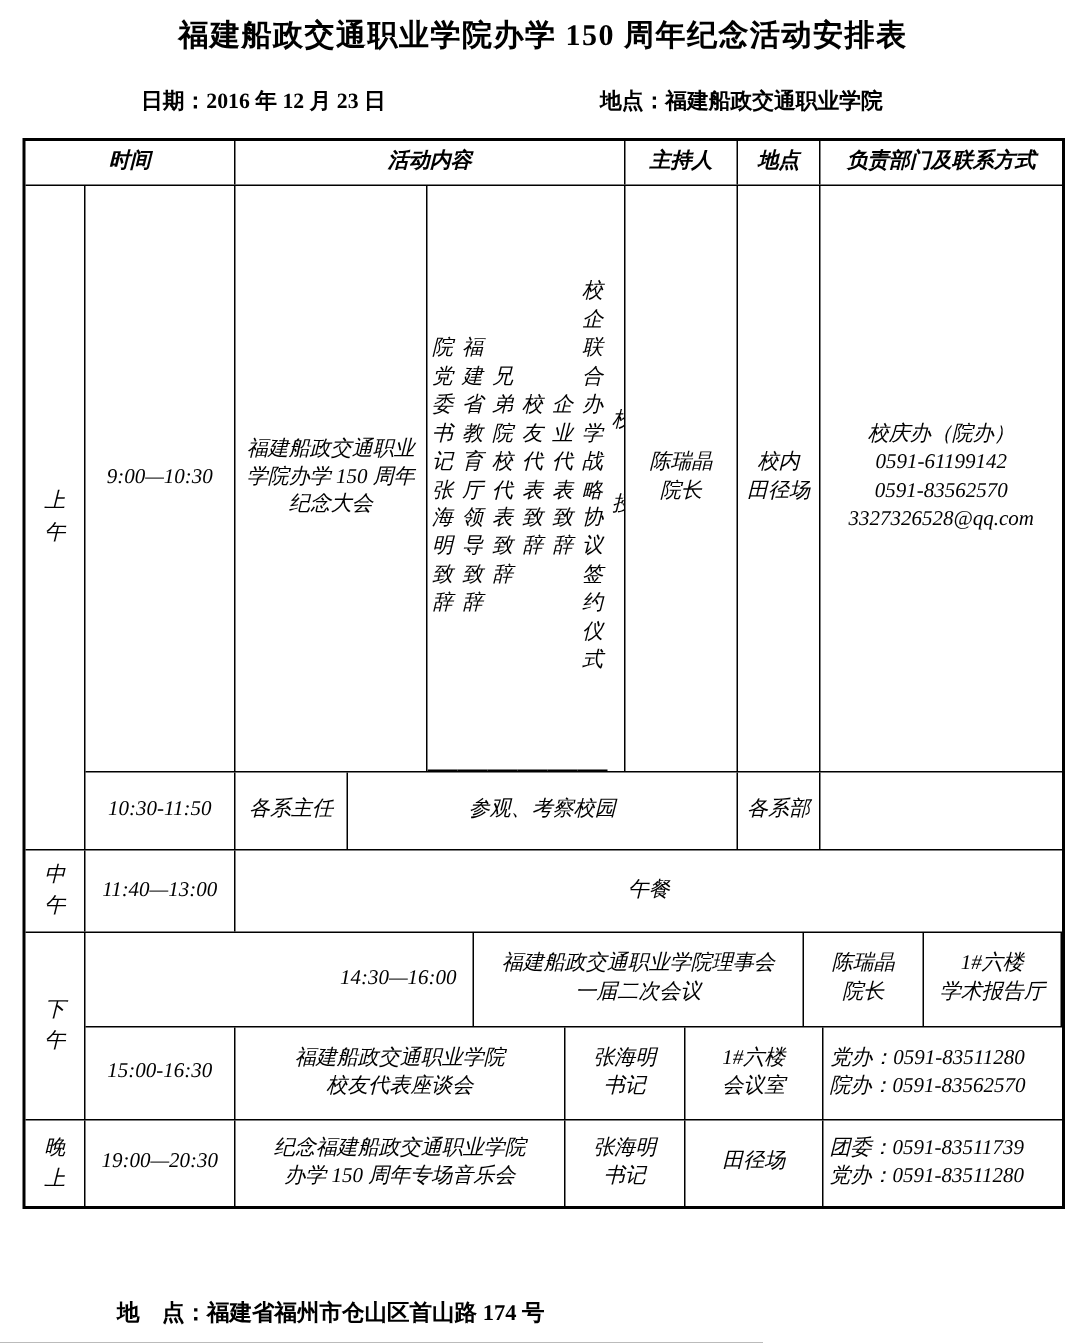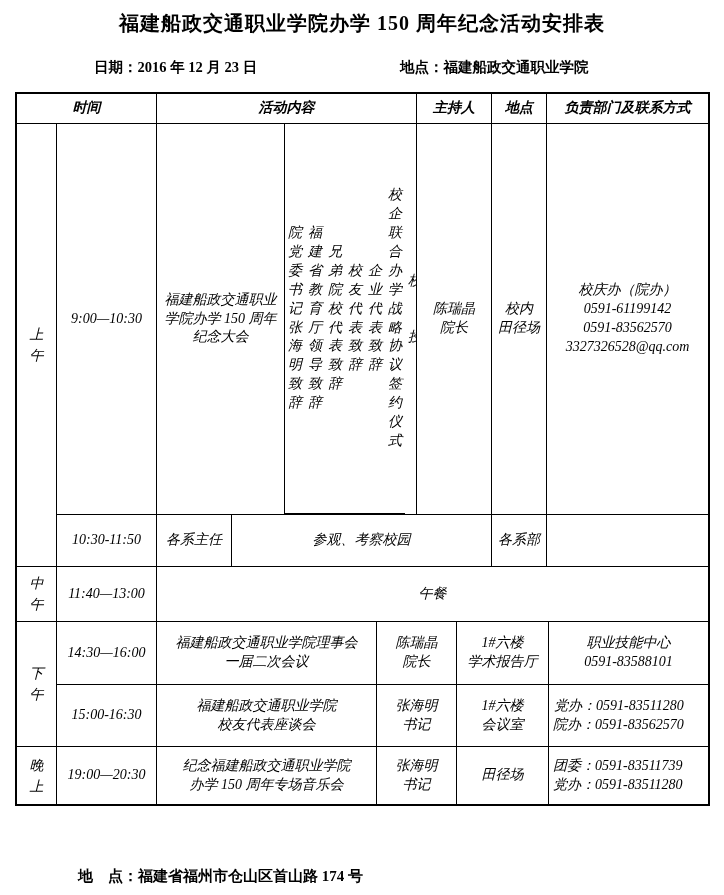--- a/index.html
+++ b/index.html
@@ -23,21 +23,21 @@
     font-size:14px; line-height:1.35;font-style:italic;
   }
   .trow { display:flex; flex-direction:row; }
   .bb { border-bottom:1px solid #000; }
   .cell {
     display:flex; align-items:center; justify-content:center;
     text-align:center; white-space:pre-line; overflow:hidden;
     border-right:1px solid #000; padding:1px 2px;
   }
   .cell.last { border-right:none; }
-  .cell.left { justify-content:flex-start; text-align:right; padding-left:4px; }
+  .cell.left { justify-content:flex-start; text-align:center; padding-left:4px; }
   .hdr .cell { font-weight:bold; }
   .vcol { display:flex; flex-direction:column; }
   .vtext { display:inline-block; width:1.05em; line-height:1.5; text-align:center; }
 
   
   .w-period { width:40px; flex:0 0 40px; }
   .w-time   { width:100px; flex:0 0 100px; }
   .w-act-l  { width:128px; flex:0 0 128px; }
   .w-act-r  { width:132px; flex:0 0 132px; padding:0; }
   .w-act    { width:260px; flex:0 0 260px; }
@@ -141,22 +141,20 @@
       </div>
       <div class="vcol" style="flex:1 1 auto;">
         <div class="trow bb" style="height:63px;justify-content:flex-end;">
           <div class="cell w-time">14:30—16:00</div>
           <div class="cell w-act2">福建船政交通职业学院理事会
 一届二次会议</div>
           <div class="cell w-host2">陈瑞晶
 院长</div>
           <div class="cell w-loc2">1#六楼
 学术报告厅</div>
-          <div class="cell w-rest last">职业技能中心
-0591-83588101</div>
         </div>
         <div class="trow" style="flex:1 1 auto;">
           <div class="cell w-time">15:00-16:30</div>
           <div class="cell w-act2">福建船政交通职业学院
 校友代表座谈会</div>
           <div class="cell w-host2">张海明
 书记</div>
           <div class="cell w-loc2">1#六楼
 会议室</div>
           <div class="cell w-rest last left">党办：0591-83511280

